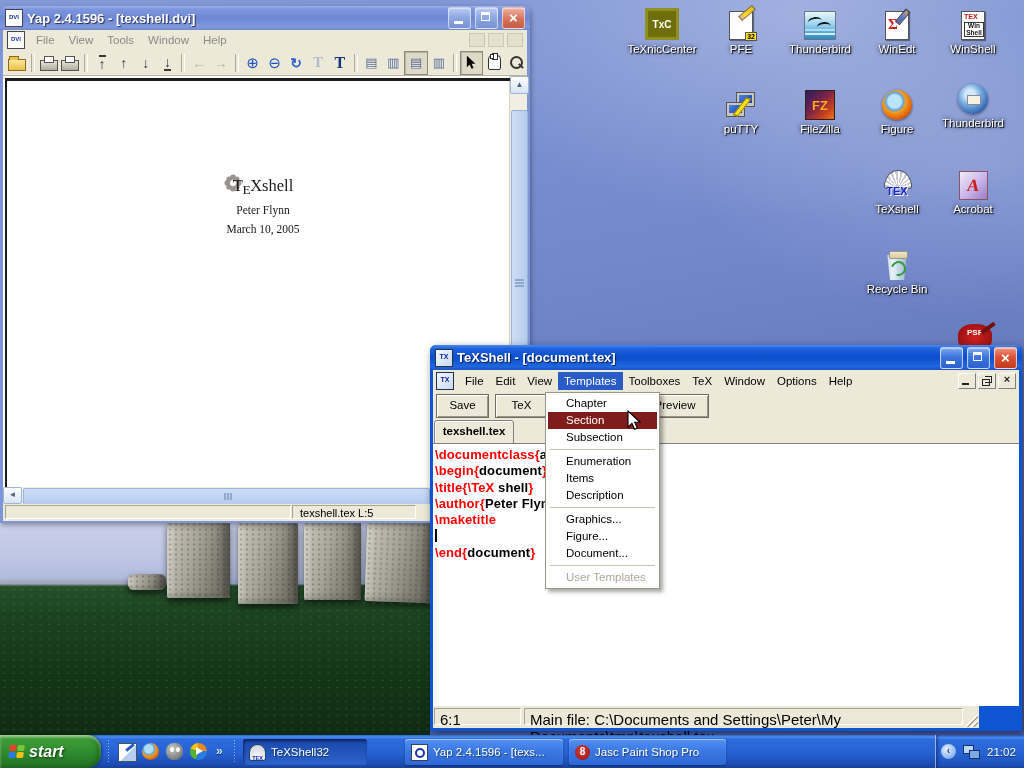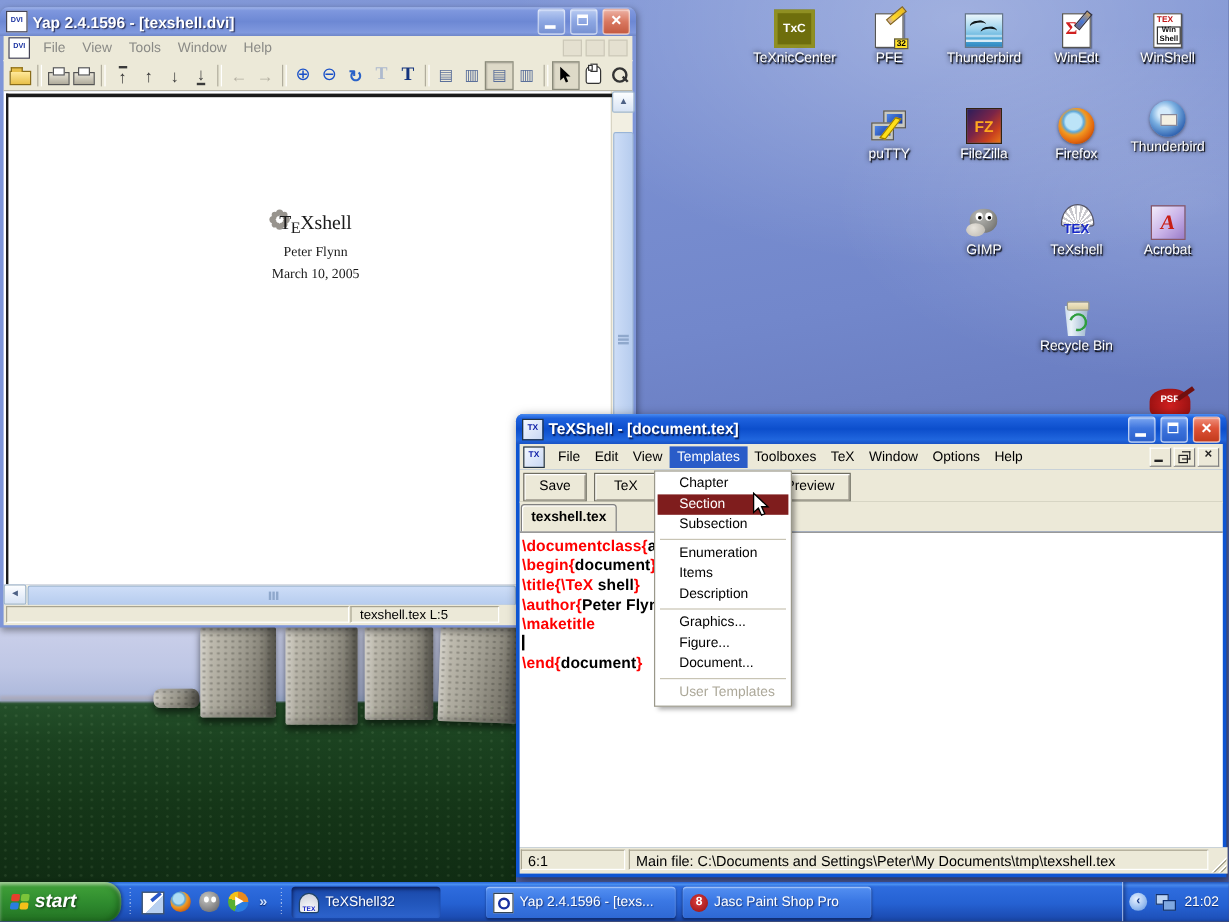--- a/index.html
+++ b/index.html
@@ -148,21 +148,21 @@
   #texshell .mdigroup{margin-left:auto;display:flex;padding-right:3px;}
   #texshell .toolbar{position:absolute;left:3px;top:46px;width:586px;height:27px;background:#ECE9D8;border-bottom:1px solid #9A968A;}
   .cbtn{position:absolute;top:3px;height:22px;background:#ECE9D8;border:1px solid #6F6D62;box-shadow:inset 1px 1px 0 #FFF,inset -1px -1px 0 #9A968A;font-size:11.5px;text-align:center;line-height:21px;}
   #texshell .tabrow{position:absolute;left:3px;top:73px;width:586px;height:25px;background:#ECE9D8;}
   .etab{position:absolute;left:1px;top:2px;width:78px;height:22px;background:#ECE9D8;border:1px solid #808080;border-radius:3px 3px 0 0;box-shadow:inset 1px 1px 0 #FFF;font-weight:bold;font-size:11.5px;text-align:center;line-height:21px;}
   #texshell .editor{position:absolute;left:3px;top:98px;width:586px;height:263px;background:#FFF;border-top:1px solid #808080;padding:3px 0 0 2px;box-sizing:border-box;overflow:hidden;
     font-family:"Liberation Sans",sans-serif;font-weight:bold;font-size:13px;letter-spacing:.1px;}
   .eline{height:16.3px;line-height:16.3px;white-space:pre;}
   .tc{color:#FF0000;} .ta{color:#000;}
   .caret{display:inline-block;width:2px;height:13px;background:#000;vertical-align:-2px;}
-  #texshell .sbar{position:absolute;left:3px;top:361px;width:590px;height:22px;background:#ECE9D8;font-size:12px;}
+  #texshell .sbar{position:absolute;left:3px;top:361px;width:546px;height:22px;background:#ECE9D8;font-size:15px;}
   #texshell .sbar .pan{position:absolute;top:2px;height:17px;border:1px solid;border-color:#A8A490 #FFF #FFF #A8A490;box-sizing:border-box;padding:2px 0 0 5px;}
   #texshell .sbar .p1{left:1px;width:87px;}
   #texshell .sbar .p2{left:91px;right:16px;}
   .grip{position:absolute;right:1px;bottom:1px;width:13px;height:13px;
     background:linear-gradient(135deg,transparent 0 50%,#fff 50% 57%,#A8A490 57% 64%,transparent 64% 72%,#fff 72% 79%,#A8A490 79% 86%,transparent 86%);}
   
   .ddmenu{position:absolute;left:115px;top:47px;width:113px;background:#FFF;border:1px solid #9A988A;box-shadow:3px 3px 4px rgba(0,0,0,.35);padding:2px 0;z-index:50;}
   .ddi{height:17px;line-height:17px;font-size:11.5px;color:#000;padding-left:18px;margin:0 2px;}
   .ddi.hl{background:#7f1d1d;color:#fff;}
   .ddi.dis{color:#ACA899;}
@@ -296,44 +296,29 @@
         <div class="ic-fz">
           <span>FZ</span>
         </div>
       </div>
     <div class="lbl">FileZilla</div>
   </div>
   <div class="dicon" style="left:858px;top:86px;">
     <div class="art">
         <div class="ic-ff"></div>
       </div>
-    <div class="lbl">Firefox</div>
+    <div class="lbl">Figure</div>
   </div>
   <div class="dicon" style="left:934px;top:80px;">
     <div class="art">
         <div class="ic-tb">
           <i></i>
         </div>
       </div>
     <div class="lbl">Thunderbird</div>
-  </div>
-  <div class="dicon" style="left:781px;top:166px;">
-    <div class="art">
-        <div class="ic-gimp">
-      <span class="head"></span>
-          <span class="snout"></span>
-      <span class="eye" style="left:9px;top:5px;">
-            <i></i>
-          </span>
-          <span class="eye" style="left:17px;top:5px;">
-            <i></i>
-          </span>
-    </div>
-      </div>
-    <div class="lbl">GIMP</div>
   </div>
   <div class="dicon" style="left:858px;top:166px;">
     <div class="art">
         <div class="ic-shell">
           <span class="fan"></span>
           <span class="tx">TEX</span>
         </div>
       </div>
     <div class="lbl">TeXshell</div>
   </div>

